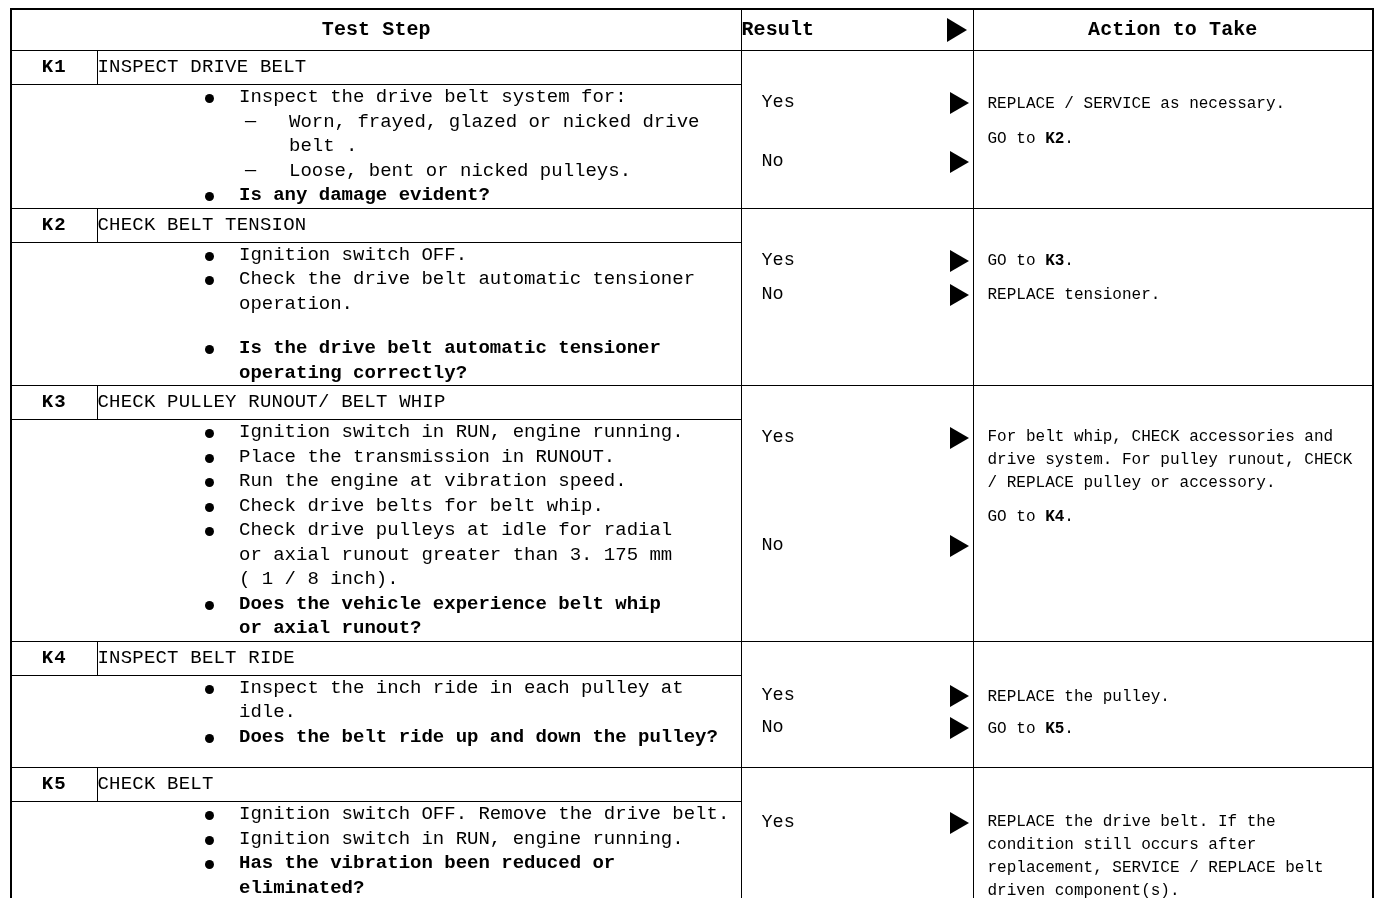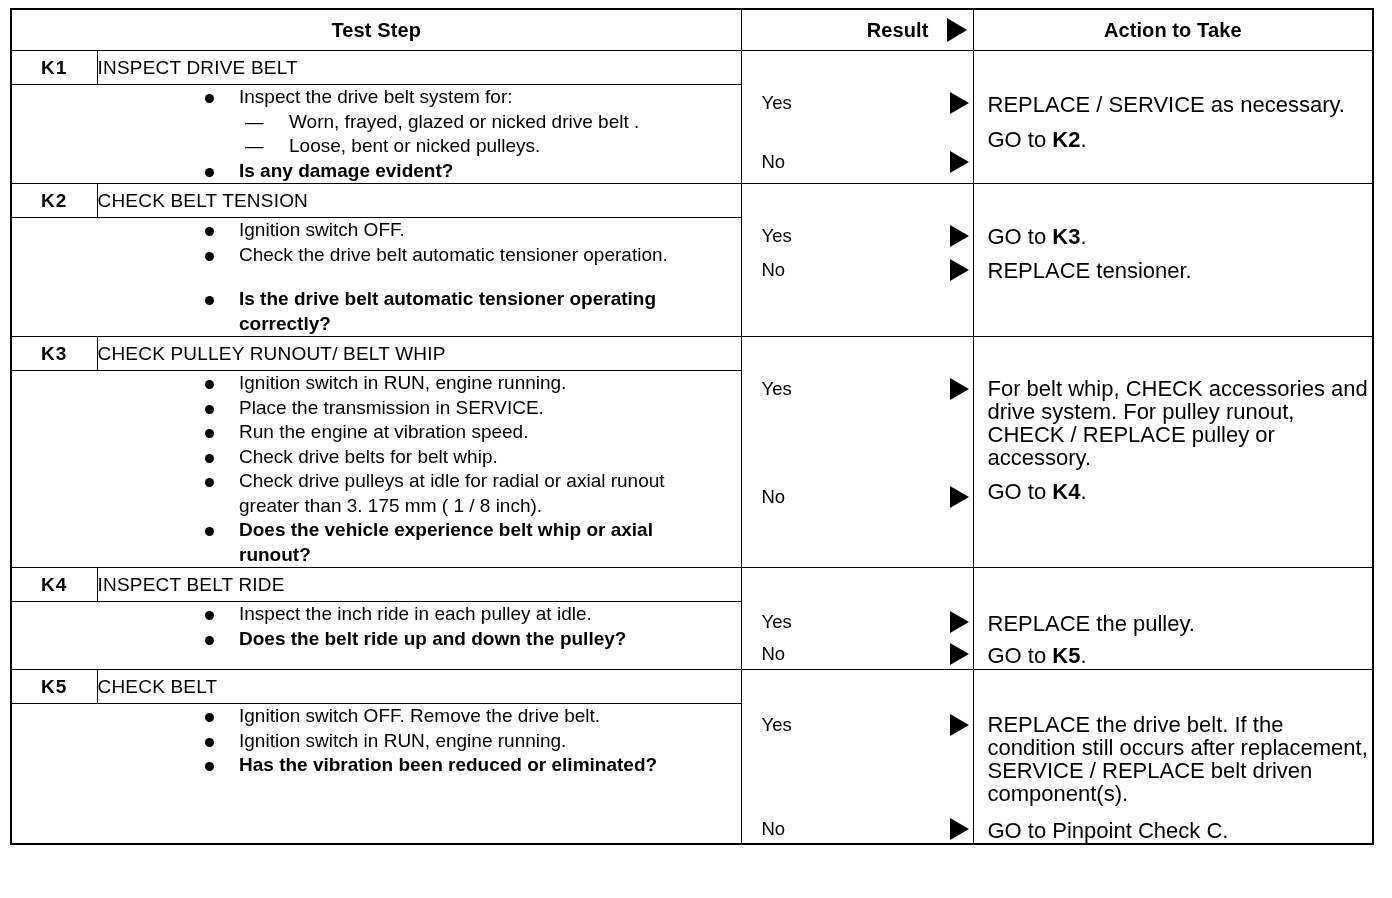--- a/index.html
+++ b/index.html
@@ -12,20 +12,21 @@
     font-family: "Liberation Sans", "DejaVu Sans", sans-serif;
     color: #000000;
     overflow: hidden;
   }
 
   .sheet {
     position: relative;
     width: 1392px;
     height: 680px;
     padding: 8px 18px 8px 10px;
+    font-family: Liberation Mono, monospace;
   }
 
   table.ppt {
     width: 1362px;
     border-collapse: collapse;
     table-layout: fixed;
     border: 2px solid #000;
   }
 
   table.ppt td, table.ppt th {
@@ -50,22 +51,21 @@
     letter-spacing: 0.1px;
     white-space: nowrap;
   }
   .hdr-result-inner {
     position: relative;
     height: 40px;
     line-height: 40px;
   }
   .hdr-result-inner .lbl {
     display: block;
-    text-align: right;
-    padding-right: 44px;
+    text-align: left;
   }
   .hdr-arrow {
     position: absolute;
     right: 6px;
     top: 50%;
     transform: translateY(-50%);
     width: 0; height: 0;
     border-top: 12px solid transparent;
     border-bottom: 12px solid transparent;
     border-left: 20px solid #000;
@@ -151,21 +151,21 @@
     transform: translateY(-50%);
     width: 0; height: 0;
     border-top: 11px solid transparent;
     border-bottom: 11px solid transparent;
     border-left: 19px solid #000;
   }
 
   
   .action-cell { padding: 0; }
   .act-block {
-    font-size: 22px;
+    font-size: 16px;
     line-height: 23px;
     padding-left: 14px;
     padding-right: 4px;
   }
   .act-block b { font-weight: bold; }
 </style>
 </head>
 <body>
 
 <div class="sheet">
@@ -284,21 +284,21 @@
         <div class="act-block">
           <span>GO to </span><b>K4</b><span>.</span>
         </div>
       </td>
     </tr>
     <tr>
       <td style="border-right:none"></td>
       <td class="body-cell" style="border-left:none">
         <ul class="bl">
           <li class="b">Ignition switch in RUN, engine running.</li>
-          <li class="b">Place the transmission in SERVICE.</li>
+          <li class="b">Place the transmission in RUNOUT.</li>
           <li class="b">Run the engine at vibration speed.</li>
           <li class="b">Check drive belts for belt whip.</li>
           <li class="b" style="max-width:590px">Check drive pulleys at idle for radial or axial runout greater than 3. 175 mm ( 1 / 8 inch).</li>
           <li class="b bold" style="max-width:570px">Does the vehicle experience belt whip or axial runout?</li>
         </ul>
       </td>
     </tr>
 
     <tr>
       <td class="k-cell">K4</td>

